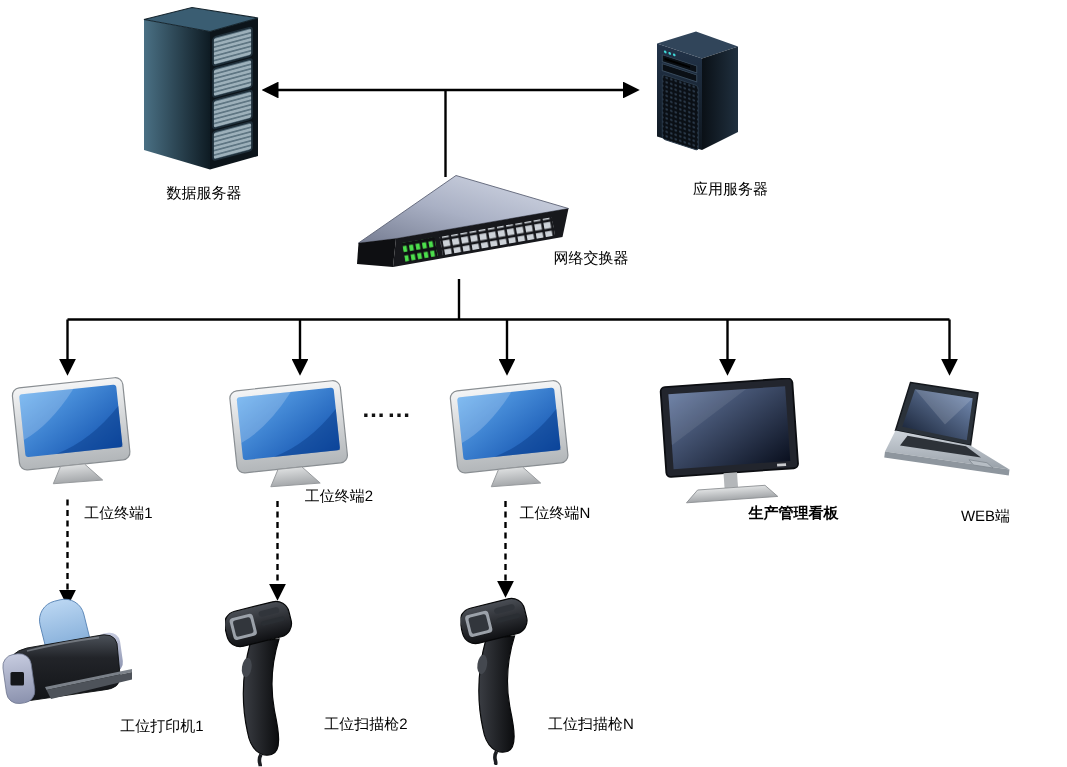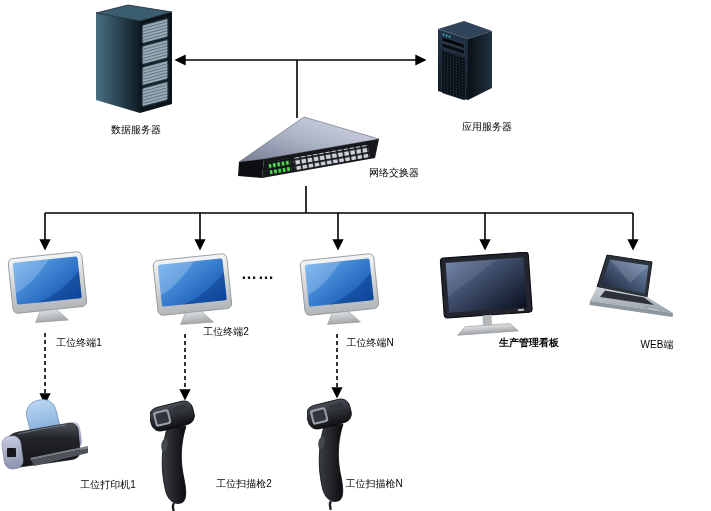--- a/index.html
+++ b/index.html
@@ -297,15 +297,15 @@
       <ellipse cx="14.5" cy="47" rx="3.2" ry="6.5" fill="#44484f" transform="rotate(8 14.5 47)"></ellipse>
       <g transform="rotate(-14 22 18)">
         <rect x="0" y="6" width="44" height="24" rx="9" fill="url(#scH)" stroke="#060708" stroke-width="0.8"></rect>
         <rect x="4" y="10" width="16" height="15" rx="2.5" fill="#9ba1a9"></rect>
         <rect x="6" y="12" width="12" height="11" rx="1.5" fill="#32363c"></rect>
         <rect x="24" y="10" width="14" height="4" rx="2" fill="#31353b"></rect>
         <rect x="24" y="17" width="16" height="3" rx="1.5" fill="#2a2e33"></rect>
       </g>
     </svg>
   </div>
-  <div class="lbl" style="left:374px;top:476px;">工位扫描枪N</div>
+  <div class="lbl" style="left:394px;top:476px;">工位扫描枪N</div>
 
 </div>
 
 </body></html>

